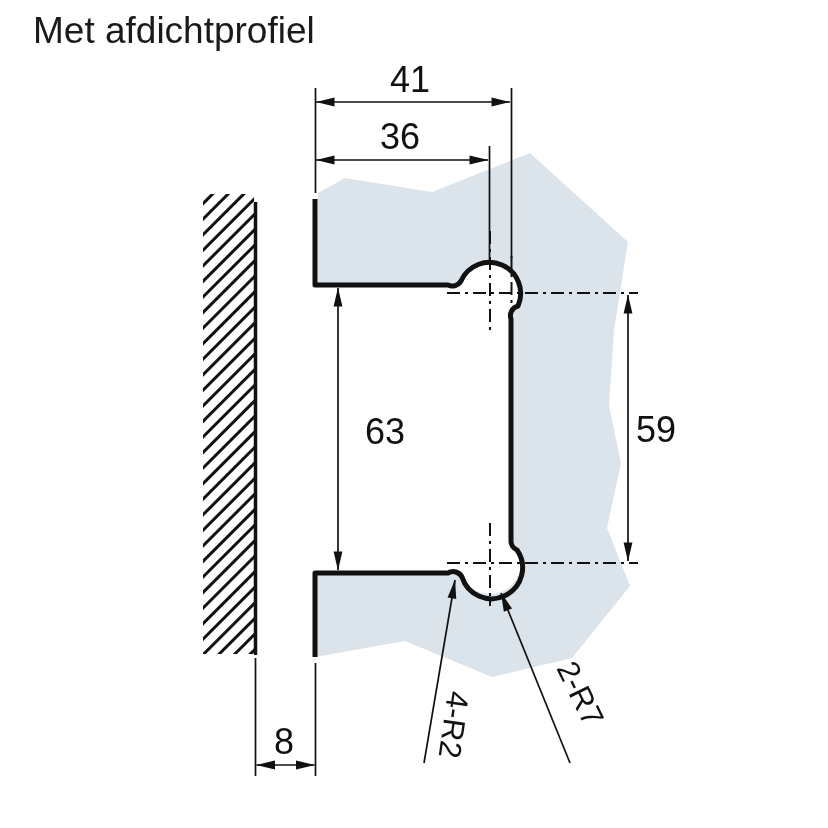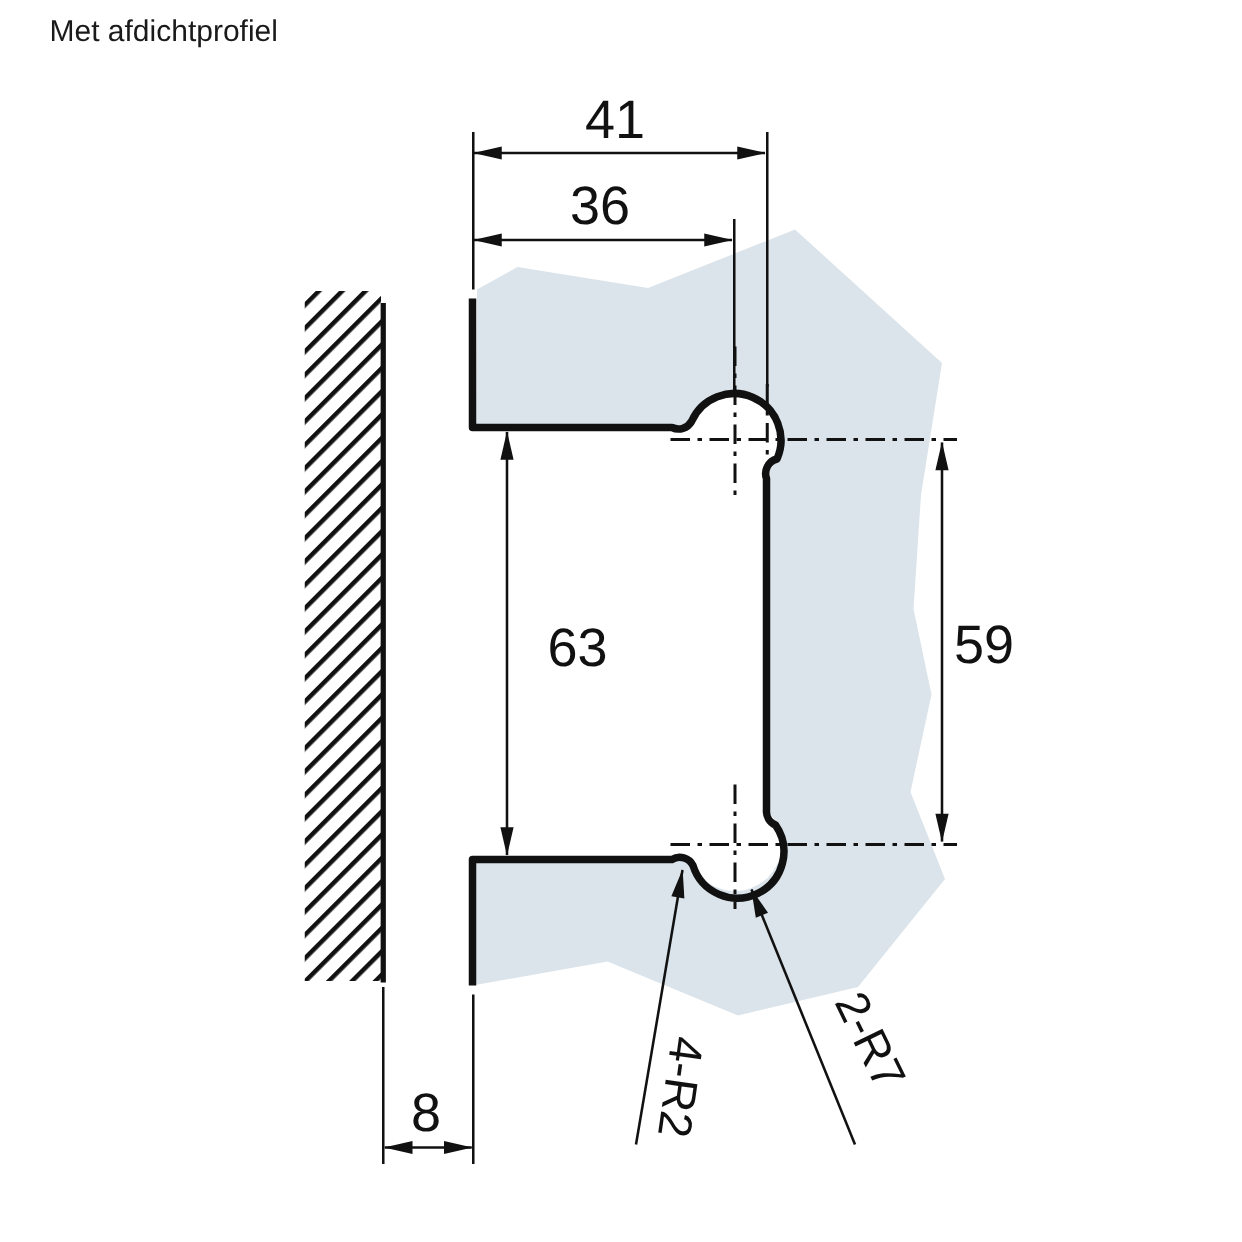--- a/index.html
+++ b/index.html
@@ -2,21 +2,21 @@
 <html><head>
 <meta charset="utf-8">
 <style>
   html,body{margin:0;padding:0;}
   body{
     width:828px;height:828px;background:#ffffff;position:relative;overflow:hidden;
     font-family:"Liberation Sans", sans-serif;
   }
   .drawing-title{
     position:absolute;left:33px;top:10px;
-    font-size:20px;font-weight:400;color:#1a1a1a;letter-spacing:0px;
+    font-size:37px;font-weight:400;color:#1a1a1a;letter-spacing:0px;
   }
   svg text{
     font-family:"Liberation Sans", sans-serif;
     fill:#111111;
   }
   .dim-text{font-size:36px;}
   .radius-text{font-size:31px;}
 </style>
 </head>
 <body>

